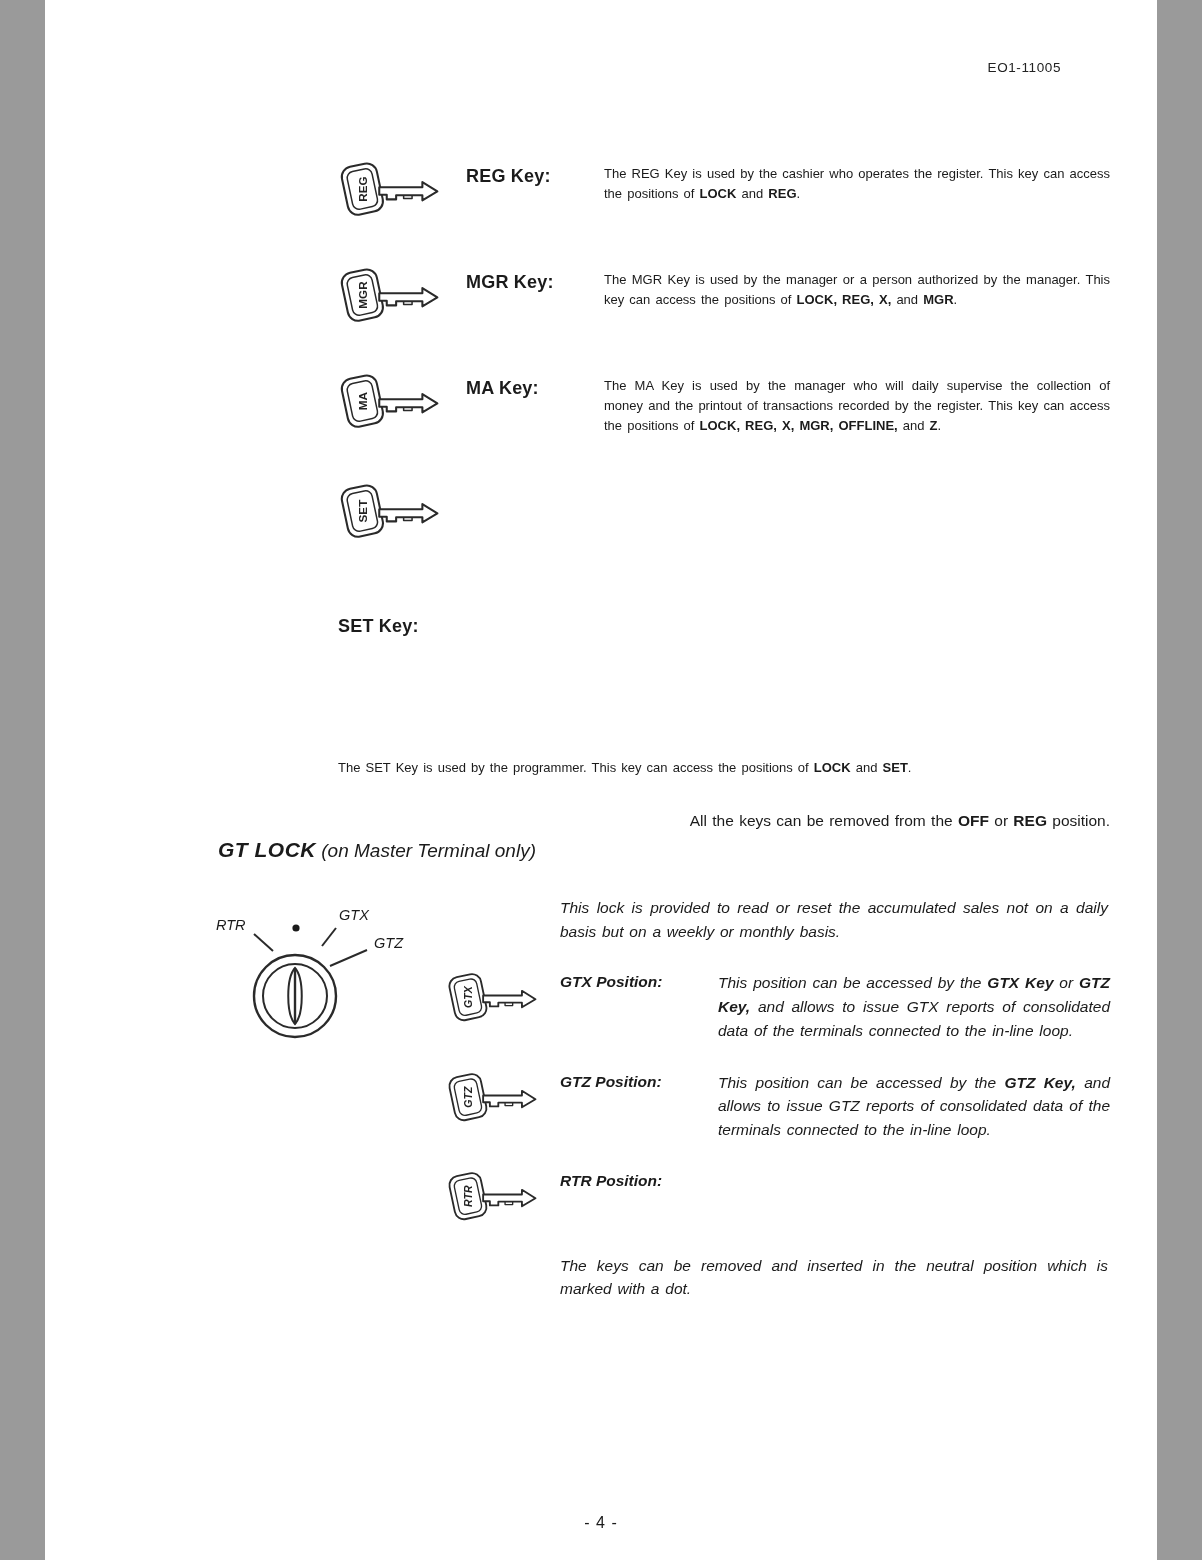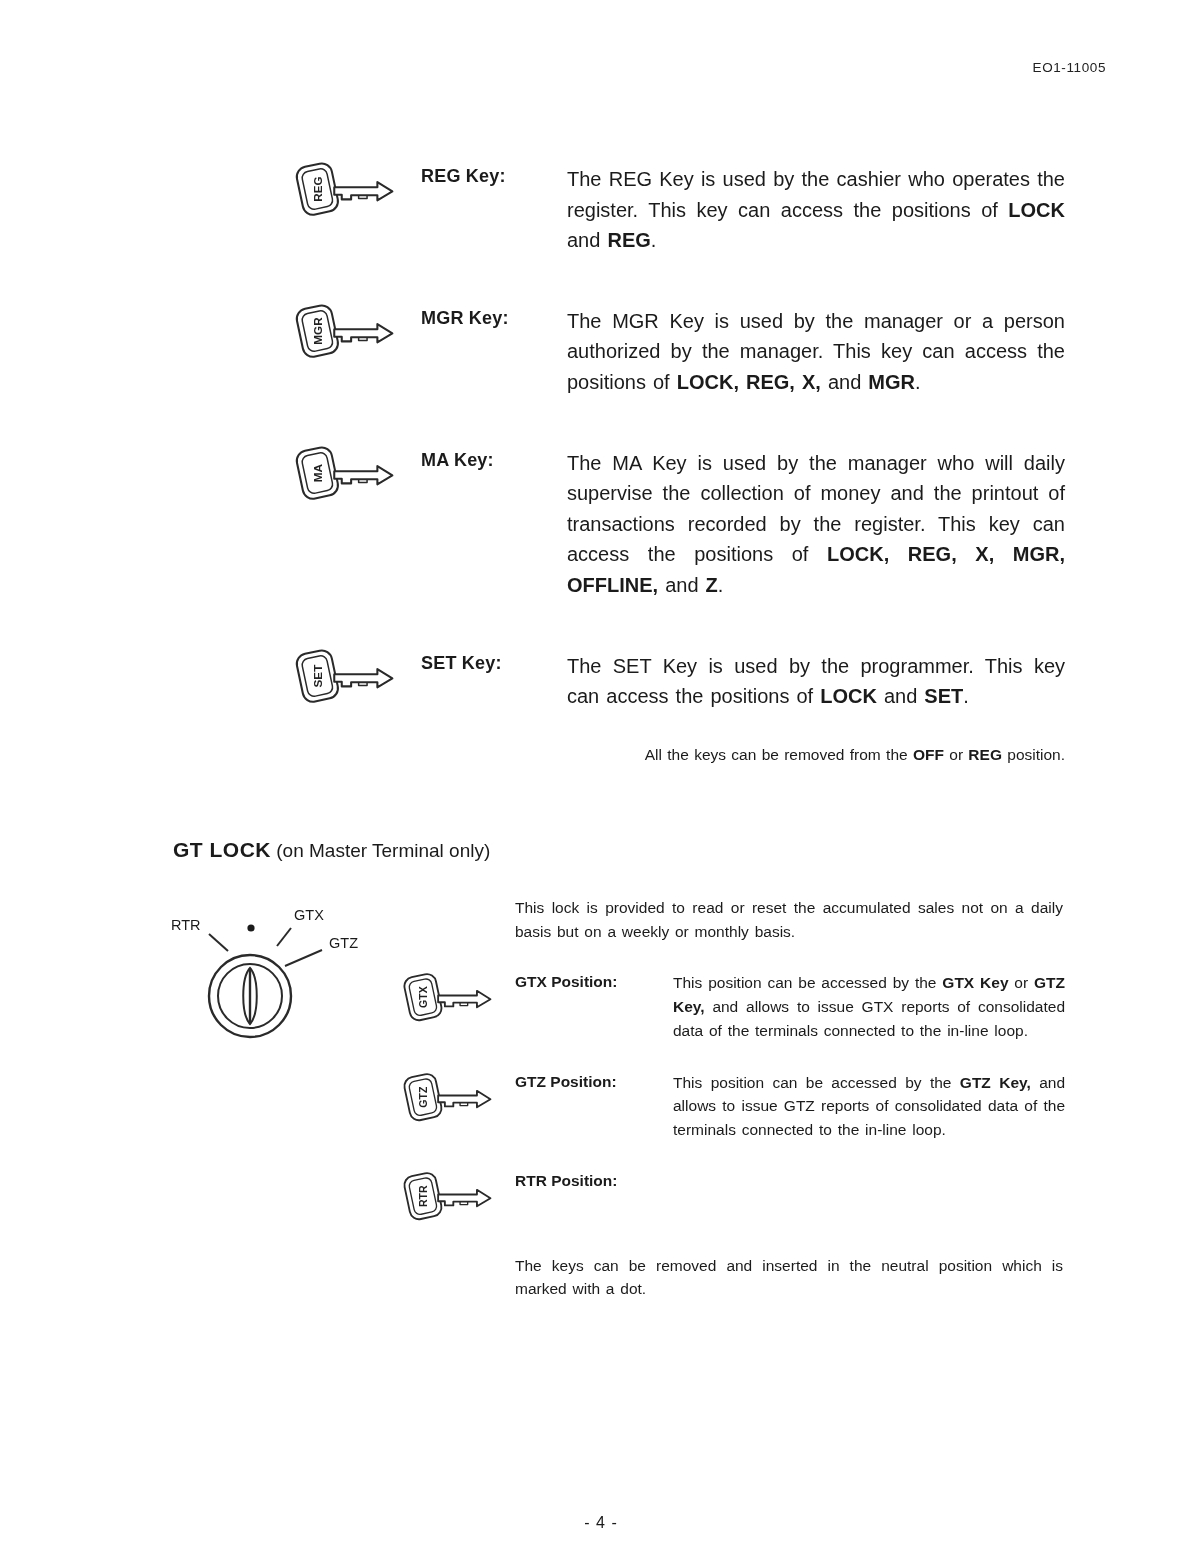--- a/index.html
+++ b/index.html
@@ -1,46 +1,46 @@
 <!DOCTYPE html>
 <html><head>
 <meta charset="utf-8">
 <style>
   html,body{margin:0;padding:0;background:#9a9a9a;}
   .page{
     position:relative;
-    width:1202px;height:1560px;
+    width:1112px;height:1560px;
     margin:0 auto;
     background:#ffffff;
     font-family:"Liberation Sans", sans-serif;
     color:#1b1b1b;
     overflow:hidden;
   }
   .doc-number{
     position:absolute;top:60px;right:96px;
     font-size:13.5px;letter-spacing:.6px;color:#222;
   }
   
   .keys-section{position:absolute;top:160px;left:293px;width:772px;}
   .key-row{display:flex;align-items:flex-start;margin-bottom:46px;}
   .key-art{flex:0 0 128px;margin-top:0;}
   .key-art svg{display:block;}
   .key-title{
     flex:0 0 138px;font-weight:700;font-size:18px;
     padding-top:6px;letter-spacing:.2px;
   }
   .key-desc{
-    flex:1;font-size:20px;line-height:1.53;
-    text-align:justify;padding-top:4px;word-spacing:1.5px;margin-left:8px;
+    flex:1;font-size:13px;line-height:1.53;
+    text-align:justify;padding-top:4px;word-spacing:1.5px;
   }
   .keys-note{
     margin-left:104px;margin-top:-6px;font-size:15.5px;word-spacing:1px;text-align:right;
   }
   
-  .gt-section{position:absolute;top:838px;left:173px;width:892px;}
+  .gt-section{position:absolute;top:838px;left:173px;width:892px;font-style:italic;}
   .gt-heading{font-size:19px;margin-bottom:0;}
   .gt-heading .hb{font-weight:700;font-size:21px;letter-spacing:.5px;}
   .dial-art{position:absolute;left:-8px;top:56px;}
   .gt-intro{
     margin-left:342px;margin-top:34px;width:548px;
     font-size:15.5px;line-height:1.53;text-align:justify;word-spacing:1.5px;
   }
   .gt-pos-row{display:flex;align-items:flex-start;margin-left:228px;margin-top:26px;}
   .gt-pos-row .key-art{flex:0 0 114px;margin-top:2px;}
   .pos-title{
@@ -111,21 +111,21 @@
       <div class="key-art">
         <svg width="120" height="60" viewBox="0 0 128 64">
           <use href="#key-shape"></use>
           <text x="26" y="31" transform="rotate(-90 26 31)" text-anchor="middle" dominant-baseline="central" font-size="12.5" font-weight="700" fill="#222">MA</text>
         </svg>
       </div>
       <div class="key-title">MA  Key:</div>
       <div class="key-desc"><span>The MA Key is used by the manager who will daily supervise the collection of money and the printout of transactions recorded by the register.  This key can access the positions of </span><span style="font-weight: 700;">LOCK, REG, X, MGR, OFFLINE,</span><span> and </span><span style="font-weight: 700;">Z</span><span>.</span></div>
     </div>
 
-    <div class="key-row" style="margin-bottom:40px;">
+    <div class="key-row" style="margin-bottom:40px;flex-direction:column;">
       <div class="key-art">
         <svg width="120" height="60" viewBox="0 0 128 64">
           <use href="#key-shape"></use>
           <text x="26" y="31" transform="rotate(-90 26 31)" text-anchor="middle" dominant-baseline="central" font-size="12.5" font-weight="700" fill="#222">SET</text>
         </svg>
       </div>
       <div class="key-title">SET Key:</div>
       <div class="key-desc"><span>The SET Key is used by the programmer.  This key can access the positions of </span><span style="font-weight: 700;">LOCK</span><span> and </span><span style="font-weight: 700;">SET</span><span>.</span></div>
     </div>
 

